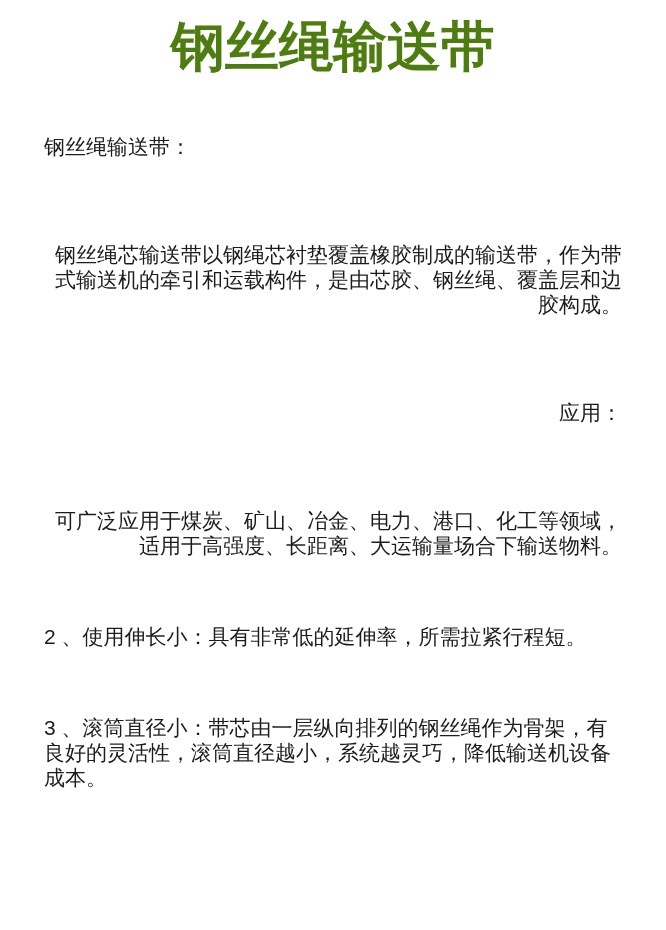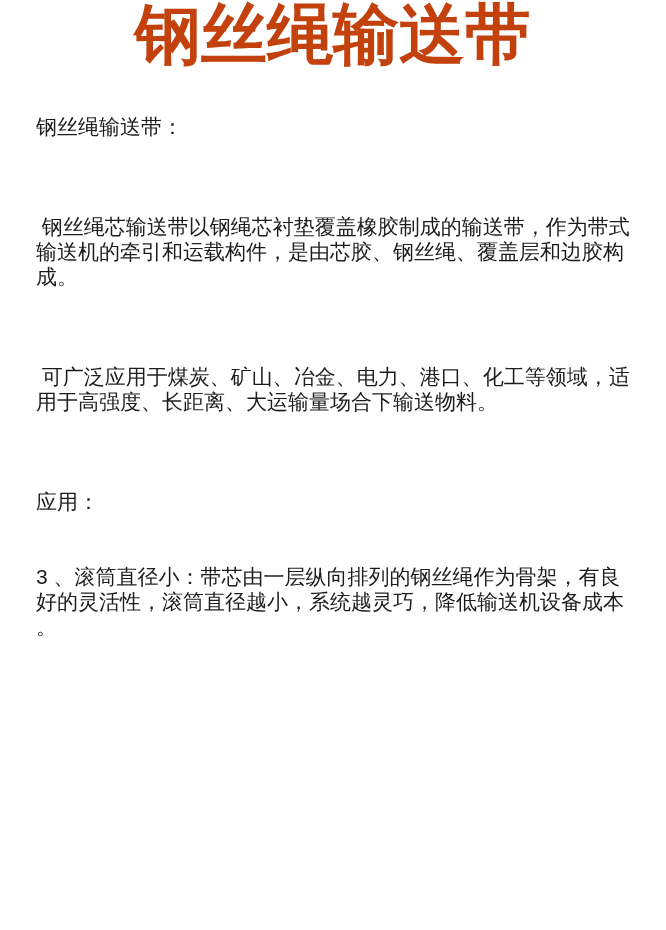--- a/index.html
+++ b/index.html
@@ -3,42 +3,43 @@
 <meta charset="utf-8">
 <style>
   html,body{margin:0;padding:0;}
   body{
     width:666px;height:930px;background:#ffffff;
     font-family:"Liberation Sans",sans-serif;color:#1c1c1c;
     overflow:hidden;
   }
   .page{position:relative;width:666px;height:930px;background:#fff;}
   .title{
-    font-size:66px;font-weight:bold;text-align:center;color:#c2410c;
-    margin:4px 0 0 0;line-height:60px;
+    font-size:54px;font-weight:bold;text-align:center;color:#4d7c0f;
+    margin:16px 0 0 0;line-height:60px;
   }
   .content{
     padding:0 36px;font-size:21px;line-height:25px;
     white-space:pre-wrap;line-break:anywhere;overflow-wrap:anywhere;
   }
-  .blk{margin:0;}
-  .mt{margin-top:25px;}
+  .blk{margin:8px;}
+  .mt{margin-top:25px;text-align:right;}
 </style>
 </head>
 <body>
 
 <div class="page">
 
   <h1 class="title">钢丝绳输送带</h1>
 
   <div class="content">
     <div class="blk">钢丝绳输送带：</div>
     <div class="blk mt"> 钢丝绳芯输送带以钢绳芯衬垫覆盖橡胶制成的输送带，作为带式输送机的牵引和运载构件，是由芯胶、钢丝绳、覆盖层和边胶构成。</div>
+    <div class="blk mt">应用：</div>
     <div class="blk mt"> 可广泛应用于煤炭、矿山、冶金、电力、港口、化工等领域，适用于高强度、长距离、大运输量场合下输送物料。</div>
-    <div class="blk mt">应用：</div>
+    <div class="blk">2 、使用伸长小：具有非常低的延伸率，所需拉紧行程短。</div>
     <div class="blk">3 、滚筒直径小：带芯由一层纵向排列的钢丝绳作为骨架，有良好的灵活性，滚筒直径越小，系统越灵巧，降低输送机设备成本。</div>
     
     
     
     
   </div>
 
 </div>
 
 </body></html>

